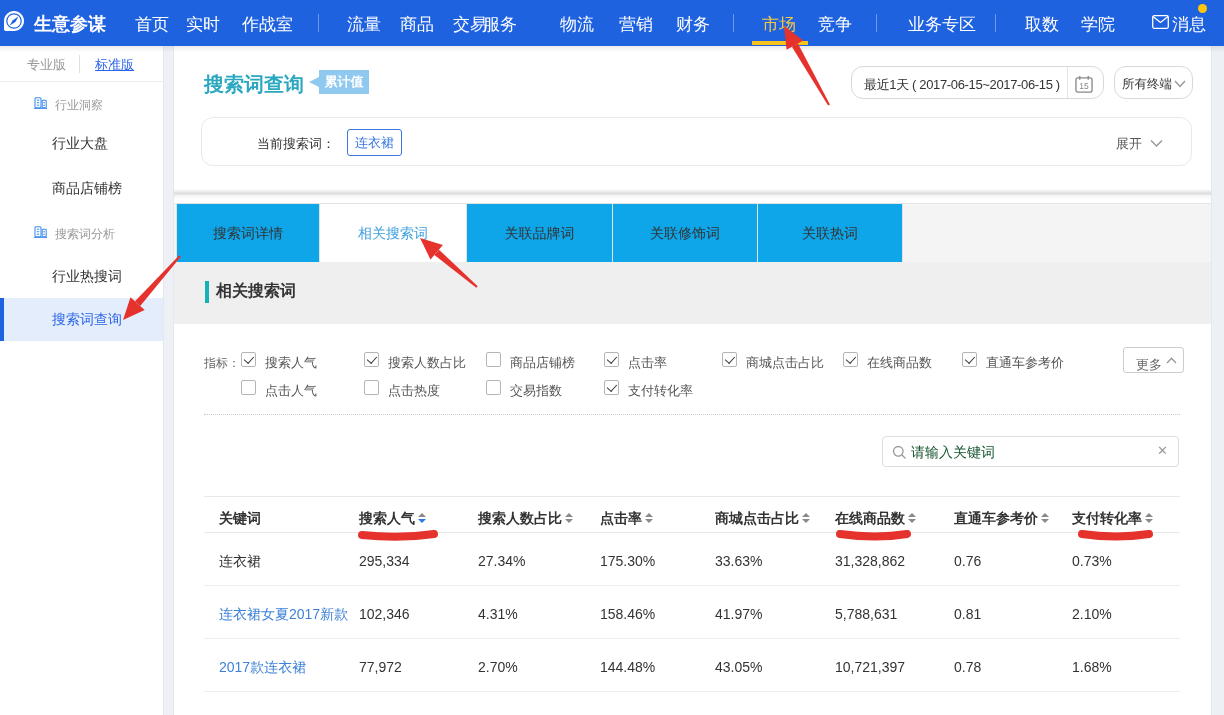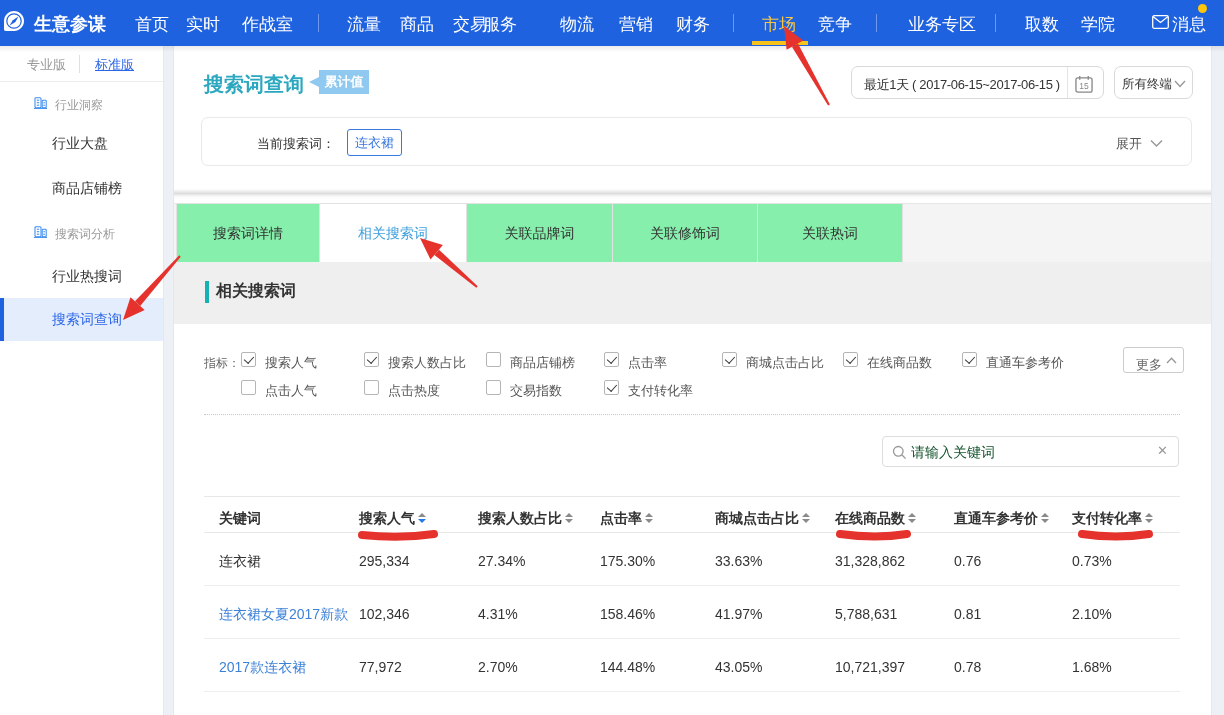--- a/index.html
+++ b/index.html
@@ -27,35 +27,35 @@
 .grp-ic { position:absolute; left:34px; }
 .itm { position:absolute; left:52px; font-size:14px; color:#333; }
 #active-item { position:absolute; left:0; top:252px; width:163px; height:43px; background:#E3EDFB; }
 #active-bar { position:absolute; left:0; top:252px; width:4px; height:43px; background:#1F62E0; }
 
 #content { position:absolute; left:174px; top:46px; width:1037px; height:669px; background:#fff; }
 #topshadow { position:absolute; left:0; top:46px; width:1224px; height:6px; background:linear-gradient(#00000014, transparent); }
 #title { position:absolute; left:204px; top:71px; font-size:20px; font-weight:bold; color:#2BA8BF; }
 #tag { position:absolute; left:319px; top:70px; width:50px; height:24px; background:#90C9F0; color:#fff; font-size:13px; font-weight:bold; text-align:center; line-height:24px; }
 #tag-arrow { position:absolute; left:309px; top:77px; width:0; height:0; border-top:5px solid transparent; border-bottom:5px solid transparent; border-right:10px solid #90C9F0; }
-.box { position:absolute; background:#fff; border:1px solid #D9D9D9; border-radius:7px; }
+.box { position:absolute; background:#fff; border:1px solid #D9D9D9; border-radius:12px; }
 #datebox { left:851px; top:66px; width:253px; height:33px; font-size:13px; color:#333; }
 #datebox .txt { position:absolute; left:12px; top:9px; letter-spacing:-0.35px; }
 #datebox .sep { position:absolute; left:215px; top:0px; width:1px; height:31px; background:#E4E4E4; }
 #termbox { left:1114px; top:66px; width:79px; height:33px; font-size:13px; color:#333; }
 #termbox .txt { position:absolute; left:7px; top:9px; font-size:12.5px; }
 #card { left:201px; top:117px; width:991px; height:49px; border-color:#E9E9E9; }
 #card .lbl { position:absolute; left:55px; top:17px; font-size:13px; color:#333; }
 #kwtag { position:absolute; left:145px; top:11px; width:55px; height:27px; border:1px solid #3A77E0; border-radius:3px; color:#3A77E0; font-size:13px; text-align:center; line-height:25px; }
 #card .expand { position:absolute; left:914px; top:17px; font-size:13px; color:#555; }
 
 #bandline { position:absolute; left:174px; top:189px; width:1037px; height:10px; background:linear-gradient(180deg, rgba(220,220,220,0) 0%, rgba(215,215,215,.85) 45%, rgba(230,230,230,.35) 70%, rgba(255,255,255,0) 100%); }
 #tabstrip { position:absolute; left:174px; top:203px; width:1037px; height:59px; background:#F4F4F5; border-top:1px solid #E7E7E7; }
 #band2 { position:absolute; left:174px; top:262px; width:1037px; height:62px; background:#EFEFF0; }
-.tab { position:absolute; top:-1px; height:60px; background:#86efac; border:1px solid #E2E2E2; border-right:none; font-size:14px; color:#333; text-align:center; line-height:58px; }
+.tab { position:absolute; top:-1px; height:60px; background:#0ea5e9; border:1px solid #E2E2E2; border-right:none; font-size:14px; color:#333; text-align:center; line-height:58px; }
 .tab.last { border-right:1px solid #E0E0E0; }
 .tab.active { background:#fff; border-bottom:none; color:#41A0DD; }
 #secthdr { position:absolute; left:42px; top:19px; font-size:16px; font-weight:bold; color:#333; }
 #sectbar { position:absolute; left:31px; top:19px; width:4px; height:22px; background:#17B0B5; }
 
 .cklbl { position:absolute; font-size:13px; color:#555; }
 .ck { position:absolute; width:15px; height:15px; border:1px solid #B5B5B5; border-radius:2px; background:#fff; }
 .ck.on::after { content:""; position:absolute; left:4px; top:1px; width:4.5px; height:8px; border:solid #3a3a3a; border-width:0 1.8px 1.8px 0; transform:rotate(42deg); }
 #morebtn { position:absolute; left:1123px; top:347px; width:61px; height:26px; border:1px solid #CCC; border-radius:3px; font-size:13px; color:#666; text-align:center; line-height:24px; background:#fff; }
 

